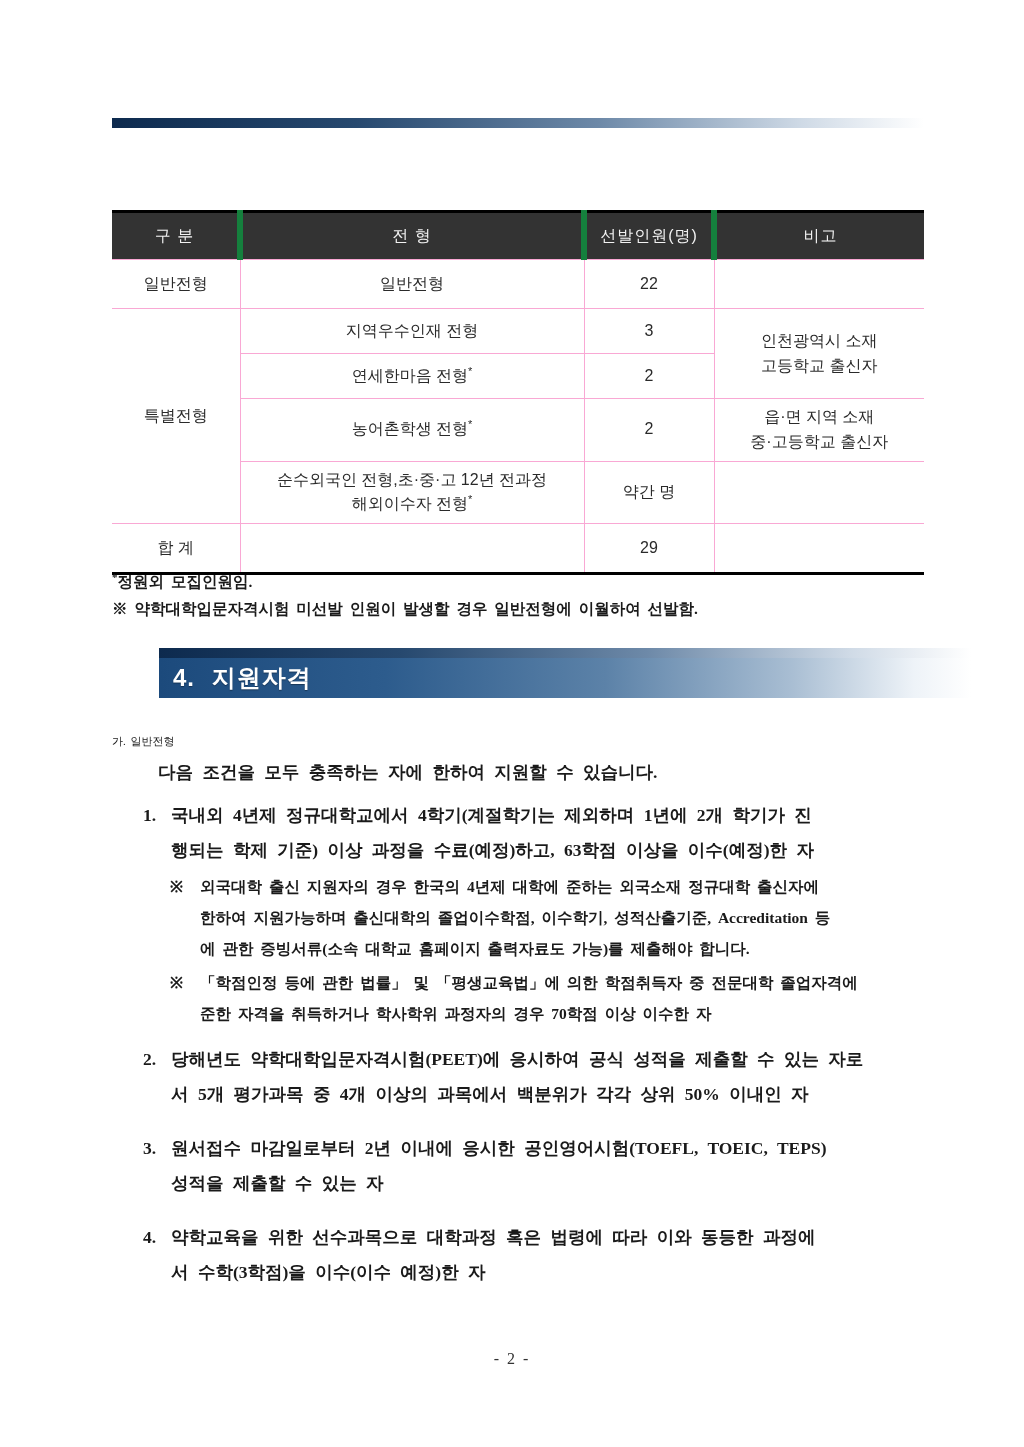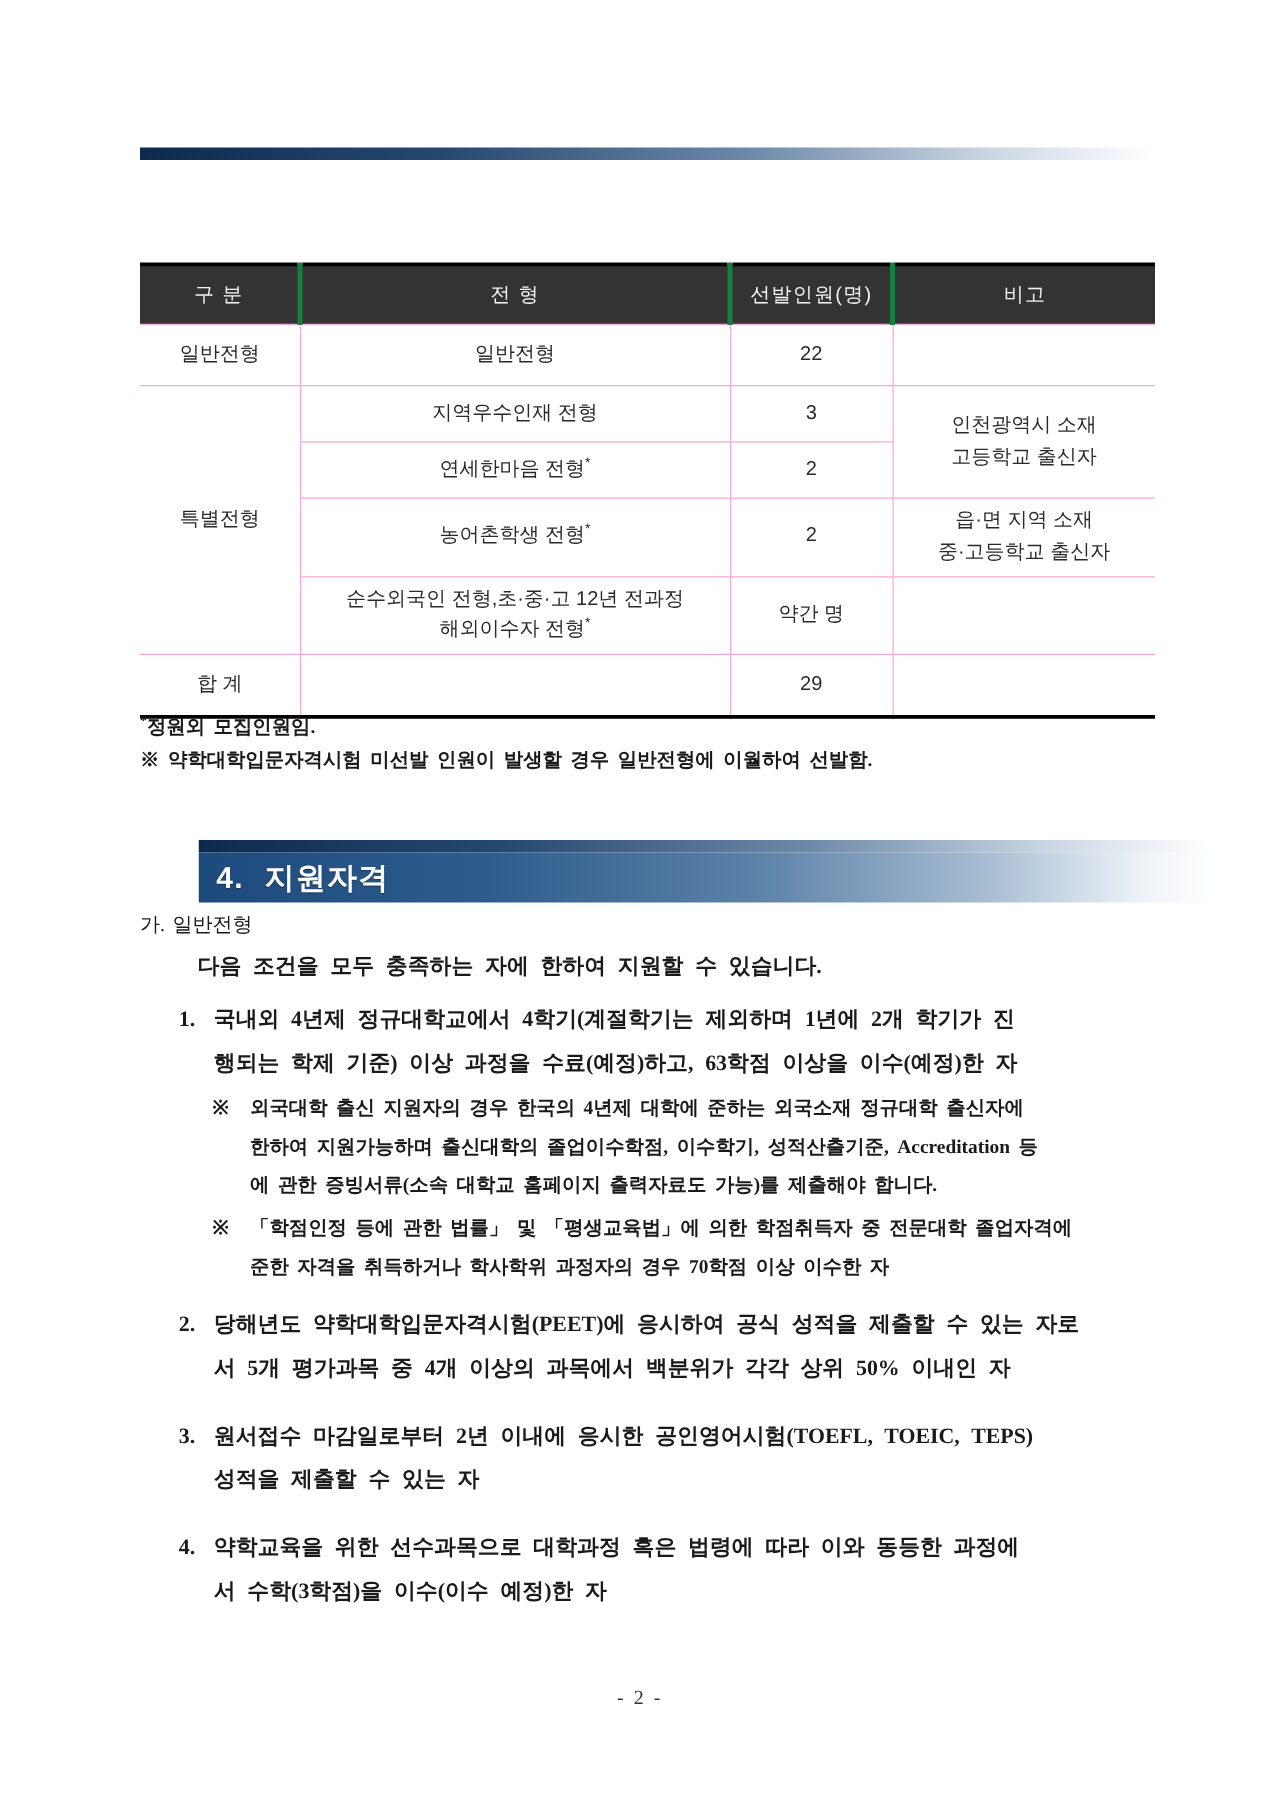--- a/index.html
+++ b/index.html
@@ -22,34 +22,34 @@
     height:40px;
     display:flex;align-items:center;
     padding-left:14px;box-sizing:border-box;
     background:linear-gradient(90deg,#1c4a7c 0%,#2d5c8d 28%,#5c82a8 55%,#a9bed3 78%,#eef3f8 93%,#ffffff 100%);
     color:#ffffff;
     font-family:"Liberation Sans","DejaVu Sans",sans-serif;
     font-weight:bold;font-size:24px;letter-spacing:1px;word-spacing:9px;
     text-shadow:0 1px 1px rgba(0,0,0,0.35);
   }
   #sec3-header{top:118px;}
-  #sec4-header{top:672px;padding-left:47px;}
+  #sec4-header{top:648px;padding-left:47px;}
 
   
   .adm-table-wrap{position:absolute;top:210px;left:112px;width:812px;}
   table.adm{
     width:812px;border-collapse:collapse;table-layout:fixed;
     font-family:"Liberation Sans","DejaVu Sans",sans-serif;
     font-size:16px;color:#2a2a2a;
     border-top:3px solid #000;border-bottom:3px solid #000;
   }
   table.adm th{
     background:#333333;color:#f2f2f2;font-weight:500;
     height:44px;letter-spacing:1px;
-    border-left:4px solid #15803d;border-right:1px solid #777;
+    border-left:6px solid #15803d;border-right:1px solid #777;
   }
   table.adm th:first-child{border-left:none;}
   table.adm th:last-child{border-right:none;}
   table.adm td{
     text-align:center;vertical-align:middle;
     border:1px solid #f9a8d4;
     padding:6px 4px;line-height:1.55;
     background:#fff;
   }
   table.adm tr td:first-child{border-left:none;}
@@ -59,21 +59,21 @@
   .h-lg td{height:44px;}
   sup.star{font-size:11px;vertical-align:super;line-height:0;}
 
   
   .tbl-notes{position:absolute;top:536px;left:112px;width:812px;
     font-size:15.5px;font-weight:600;line-height:27px;word-spacing:3px;margin-top:28px;}
   .tbl-notes .fn-star{font-size:11px;vertical-align:super;}
 
   
   .quals{position:absolute;top:726px;left:112px;width:814px;font-size:17.5px;}
-  .sub-label{font-size:16px;line-height:30px;word-spacing:2px;}
+  .sub-label{font-size:11px;line-height:30px;word-spacing:2px;}
   .intro{margin-left:46px;line-height:33px;font-weight:600;word-spacing:5px;}
   .item{display:flex;margin-left:31px;margin-top:9px;font-weight:600;}
   .item .num{width:28px;flex:none;line-height:35px;}
   .item .lines div{line-height:35px;word-spacing:5px;}
   .note{display:flex;margin-left:58px;margin-top:3px;font-weight:600;font-size:15.5px;}
   .note .marker{width:30px;flex:none;line-height:31px;}
   .note .lines div{line-height:31px;word-spacing:3px;}
   .mt14{margin-top:13px;}
   .mt18{margin-top:19px;}
 

